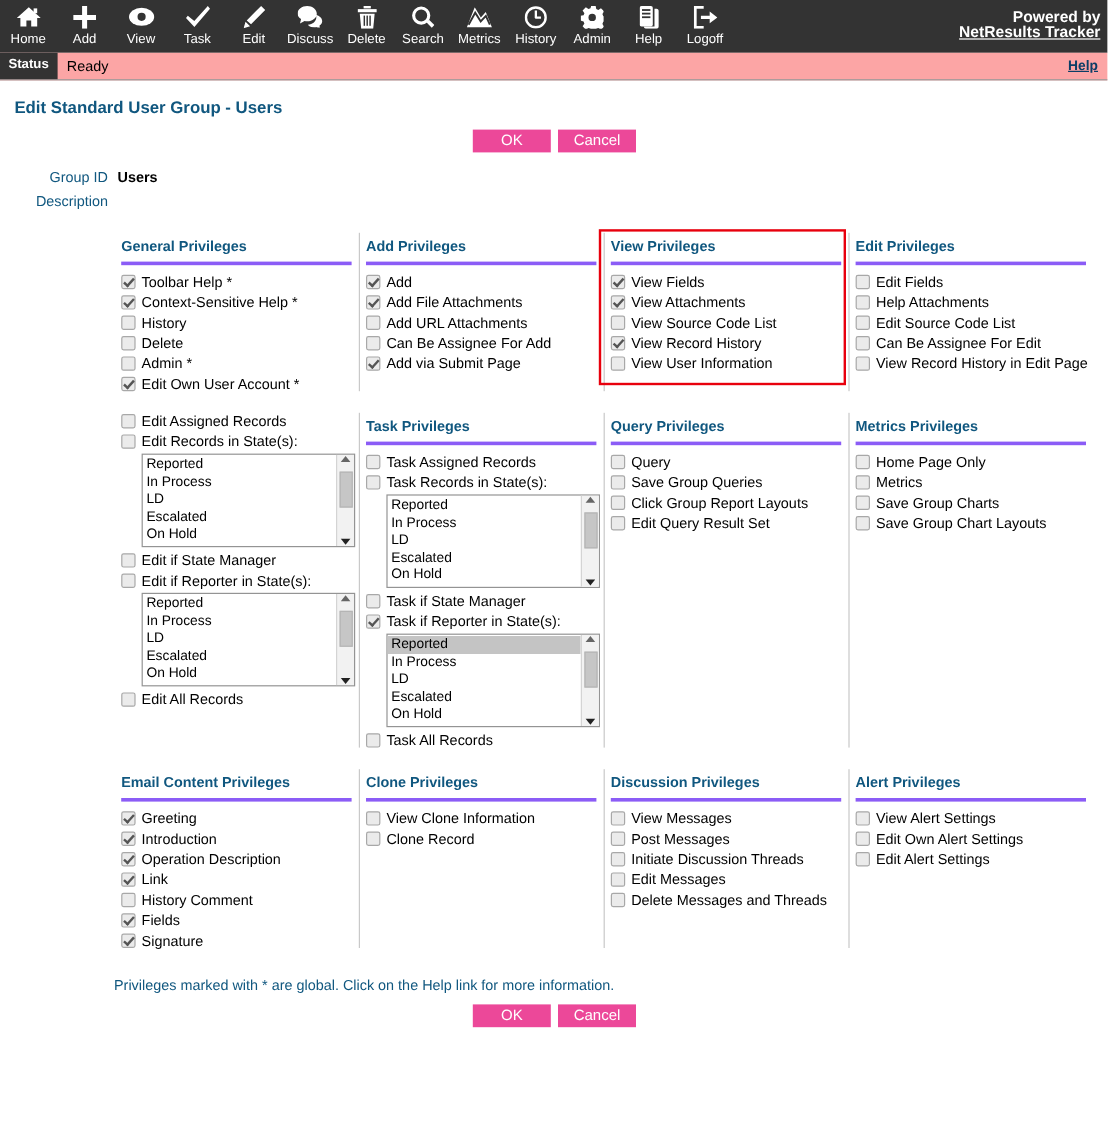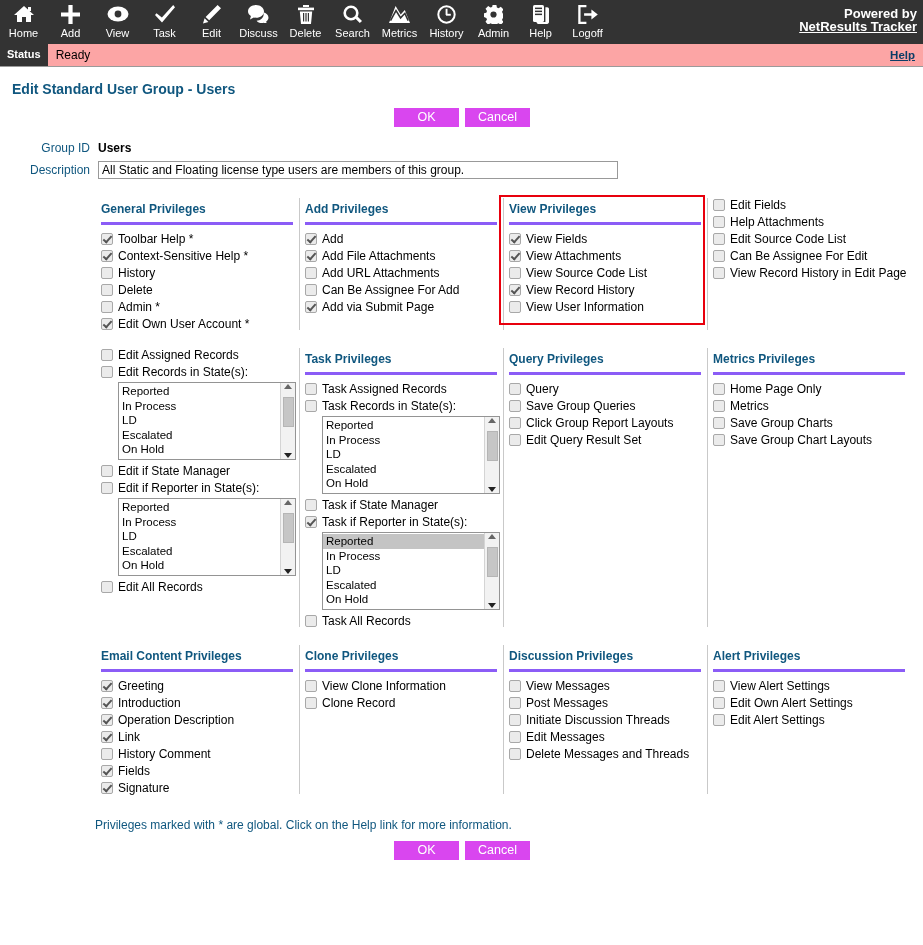--- a/index.html
+++ b/index.html
@@ -114,21 +114,21 @@
 
   
   .btn-row {
     display: flex;
     justify-content: flex-start;
     padding-left: 394px;
     margin-top: 11px;
     gap: 6px;
   }
   .btn {
-    background: #d946ef;
+    background: #ec4899;
     color: #ffffff;
     border: none;
     font-family: "Liberation Sans", sans-serif;
     font-size: 12.5px;
     width: 65px;
     height: 19px;
     line-height: 19px;
     text-align: center;
     cursor: pointer;
     padding: 0;
@@ -459,21 +459,20 @@
   <button class="btn">Cancel</button>
 </div>
 
 <div class="form-area">
   <div class="form-row">
     <div class="form-label">Group ID</div>
     <div class="form-value">Users</div>
   </div>
   <div class="form-row">
     <div class="form-label">Description</div>
-    <input class="desc-input" type="text" value="All Static and Floating license type users are members of this group." style="">
   </div>
 </div>
 
 <div class="priv-wrap">
   <div class="priv-block" id="priv-row1">
       <div class="priv-col">
         <div class="inner">
           <div class="priv-head">General Privileges</div>
           <div class="cb-row">
             <span class="cb checked"></span>
@@ -546,20 +545,21 @@
             <span class="cb-label">View Record History</span>
           </div>
           <div class="cb-row">
             <span class="cb"></span>
             <span class="cb-label">View User Information</span>
           </div>
         </div>
       </div>
       <div class="priv-col sep">
         <div class="inner">
+          <div class="priv-head">Edit Privileges</div>
           <div class="cb-row">
             <span class="cb"></span>
             <span class="cb-label">Edit Fields</span>
           </div>
           <div class="cb-row">
             <span class="cb"></span>
             <span class="cb-label">Help Attachments</span>
           </div>
           <div class="cb-row">
             <span class="cb"></span>

